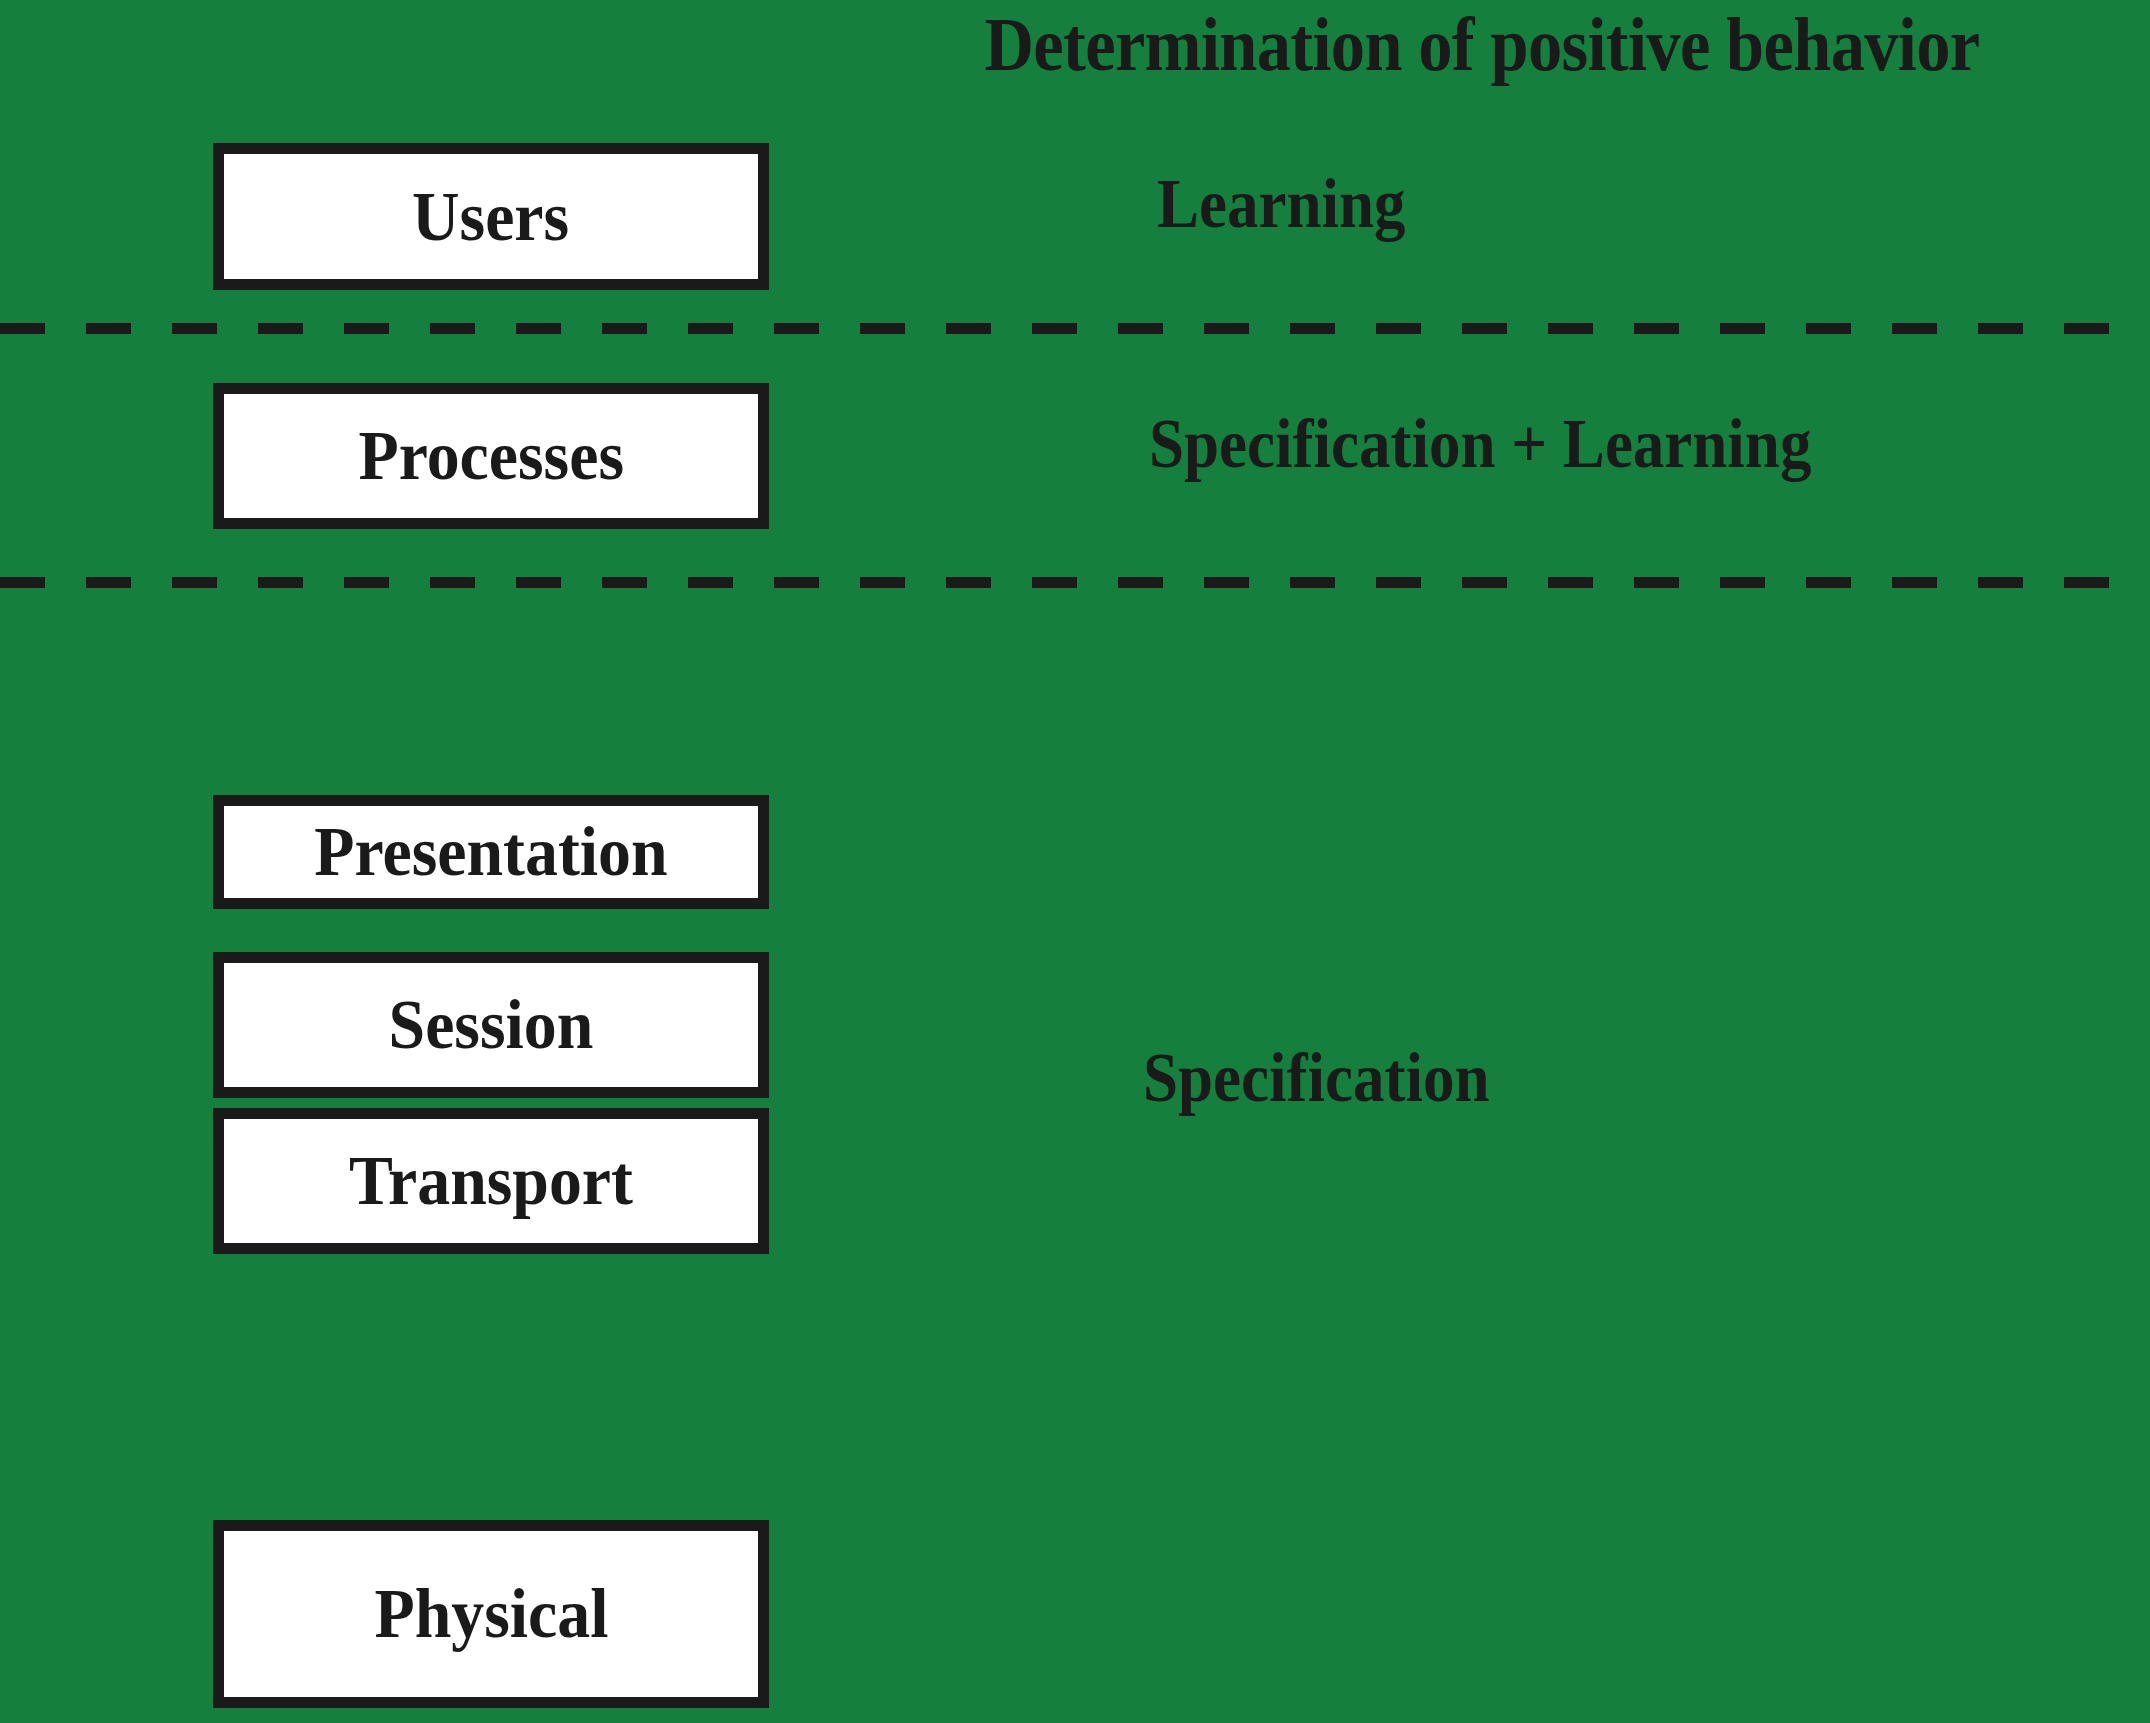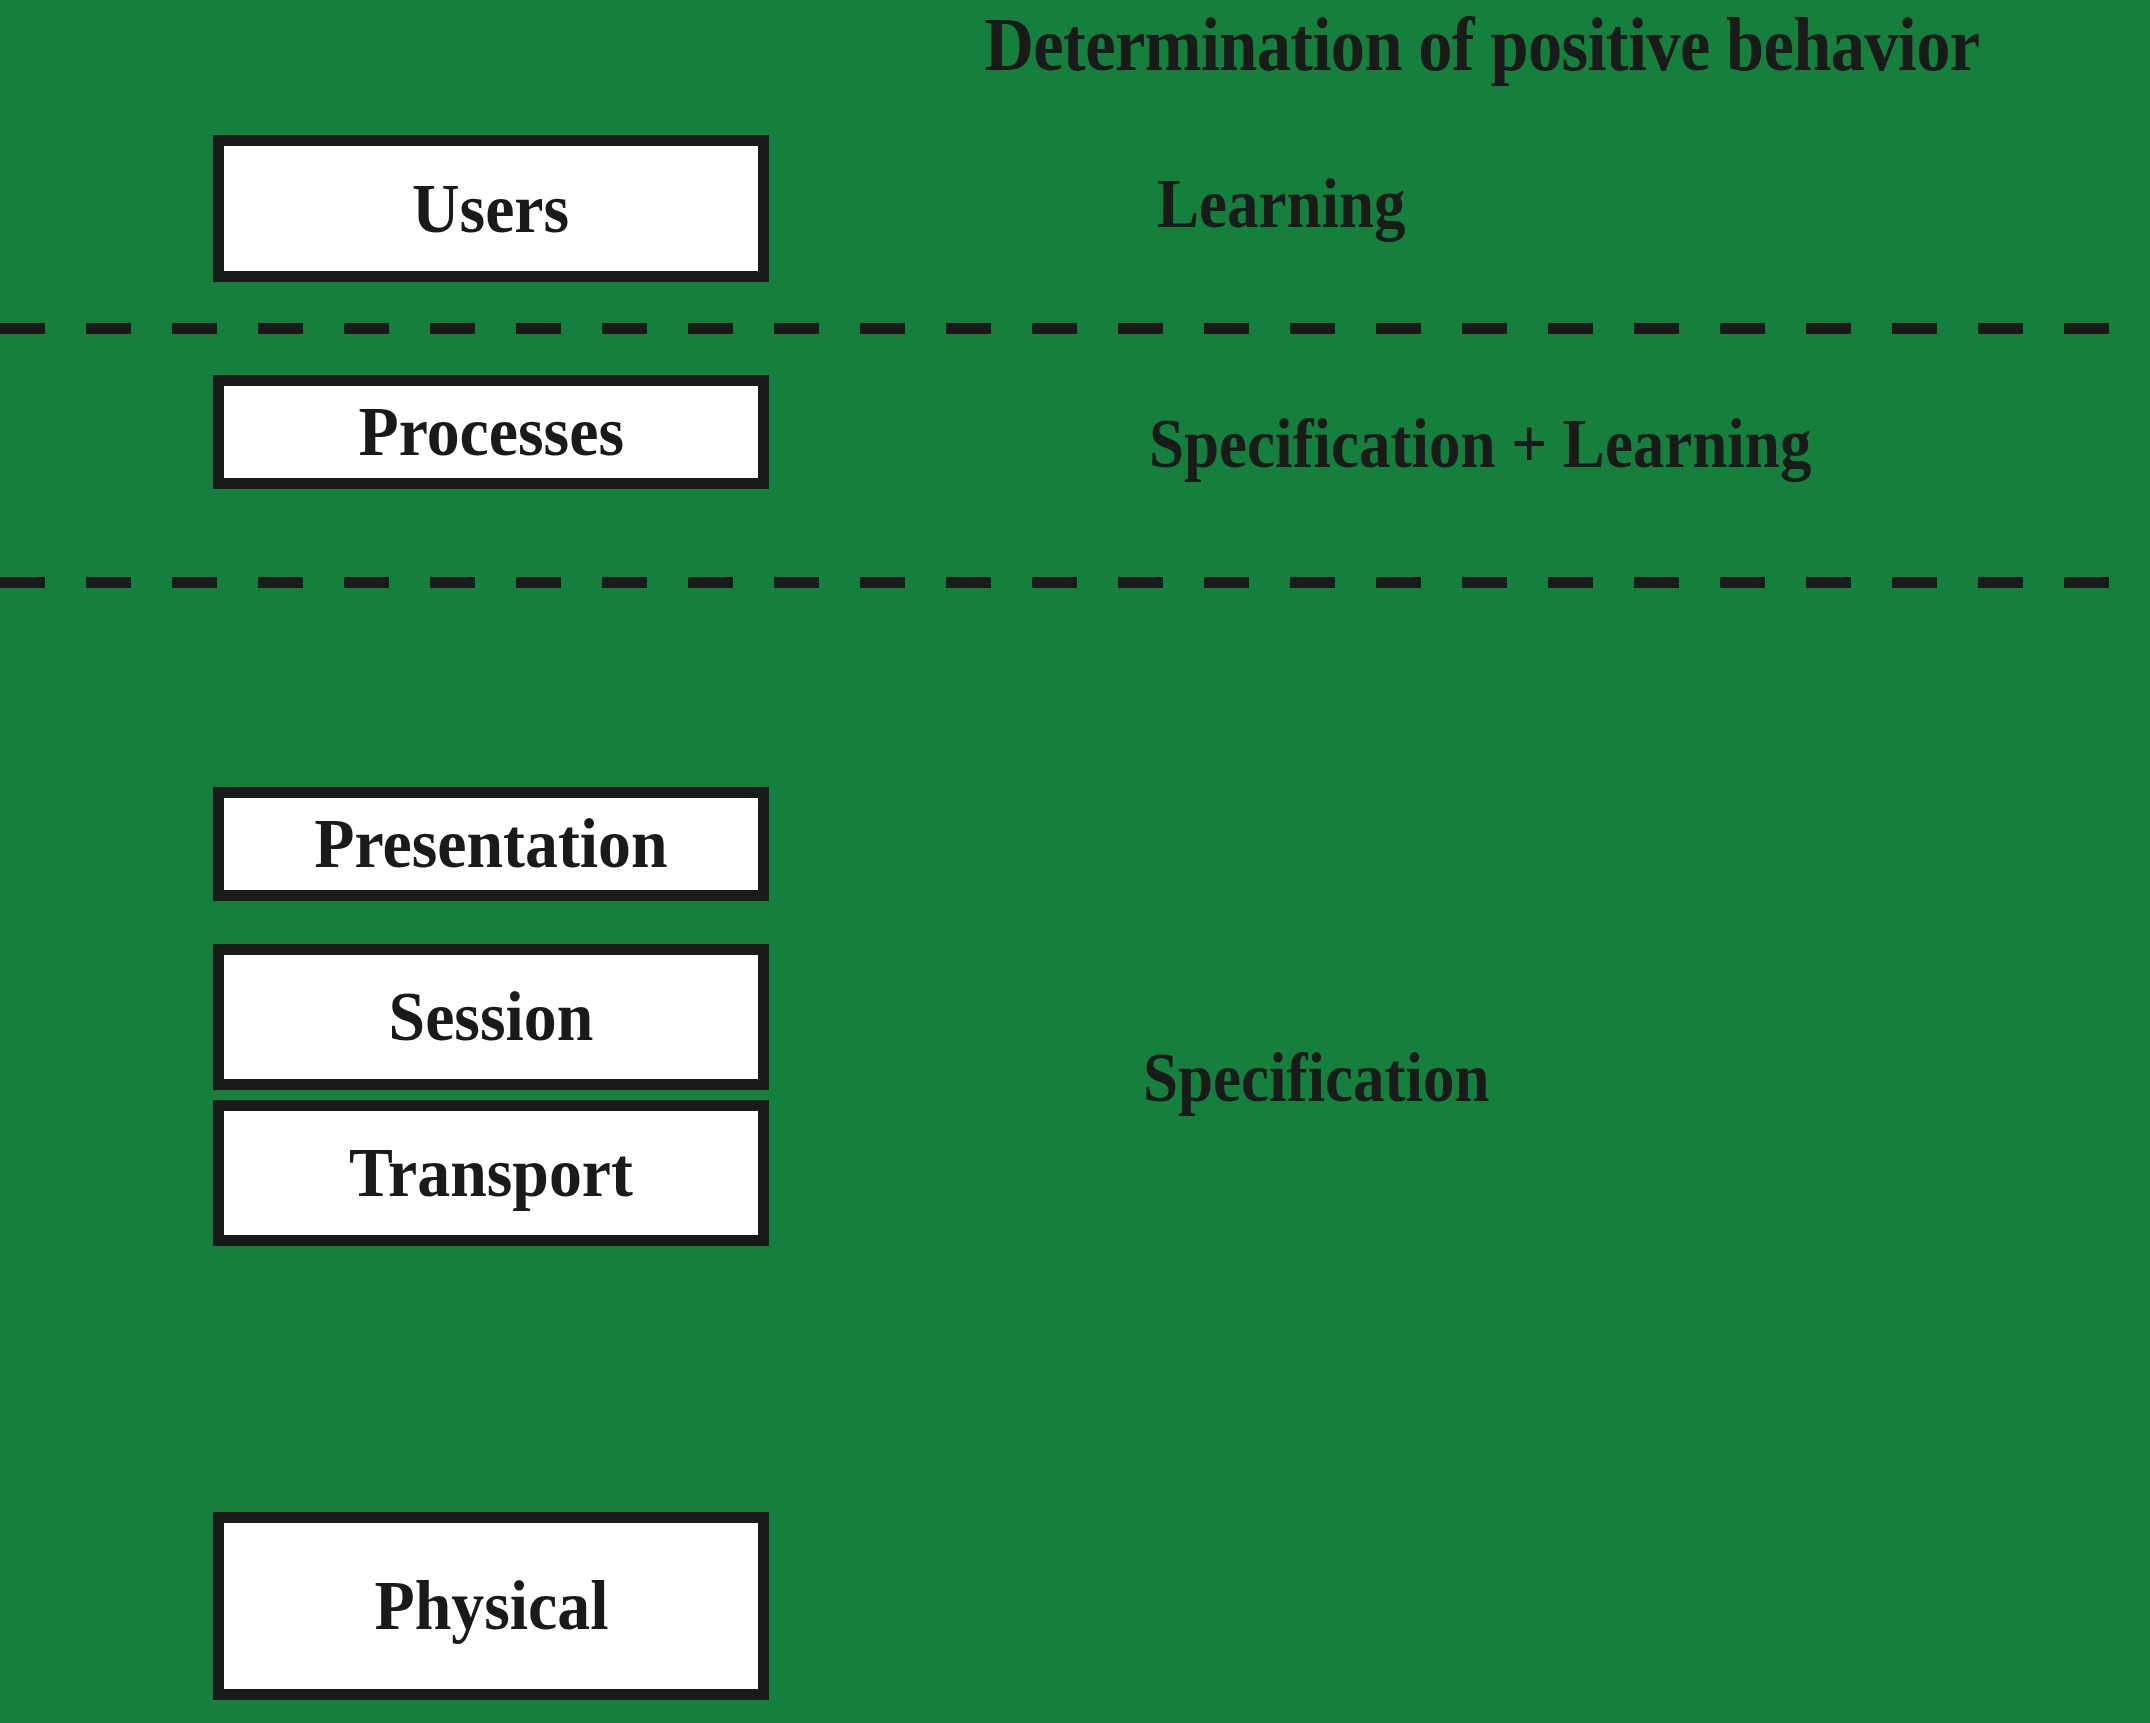--- a/index.html
+++ b/index.html
@@ -38,32 +38,33 @@
   .layer-box {
     position: absolute;
     left: 213px;
     width: 556px;
     box-sizing: border-box;
     border: 11px solid #1a1a1a;
     background: #ffffff;
     display: flex;
     align-items: center;
     justify-content: center;
+    margin-top: 8px;
   }
   .layer-label {
     font-size: 70px;
     font-weight: bold;
     line-height: 1;
     white-space: nowrap;
     transform: scaleX(0.94);
     color: #1a1a1a;
   }
 
   .box-users       { top: 135px;  height: 147px; }
-  .box-processes   { top: 375px;  height: 114px; }
+  .box-processes   { top: 375px;  height: 146px; }
   .box-application { top: 631px;  height: 146px; }
   .box-presentation{ top: 787px; height: 114px; }
   .box-session     { top: 944px; height: 146px; justify-content: center; }
   .box-transport   { top: 1100px; height: 146px; }
   .box-network     { top: 1257px; height: 146px; }
   .box-datalink    { top: 1414px; height: 146px; }
   .box-physical    { top: 1512px; height: 188px; }
 
   
   .separator {

